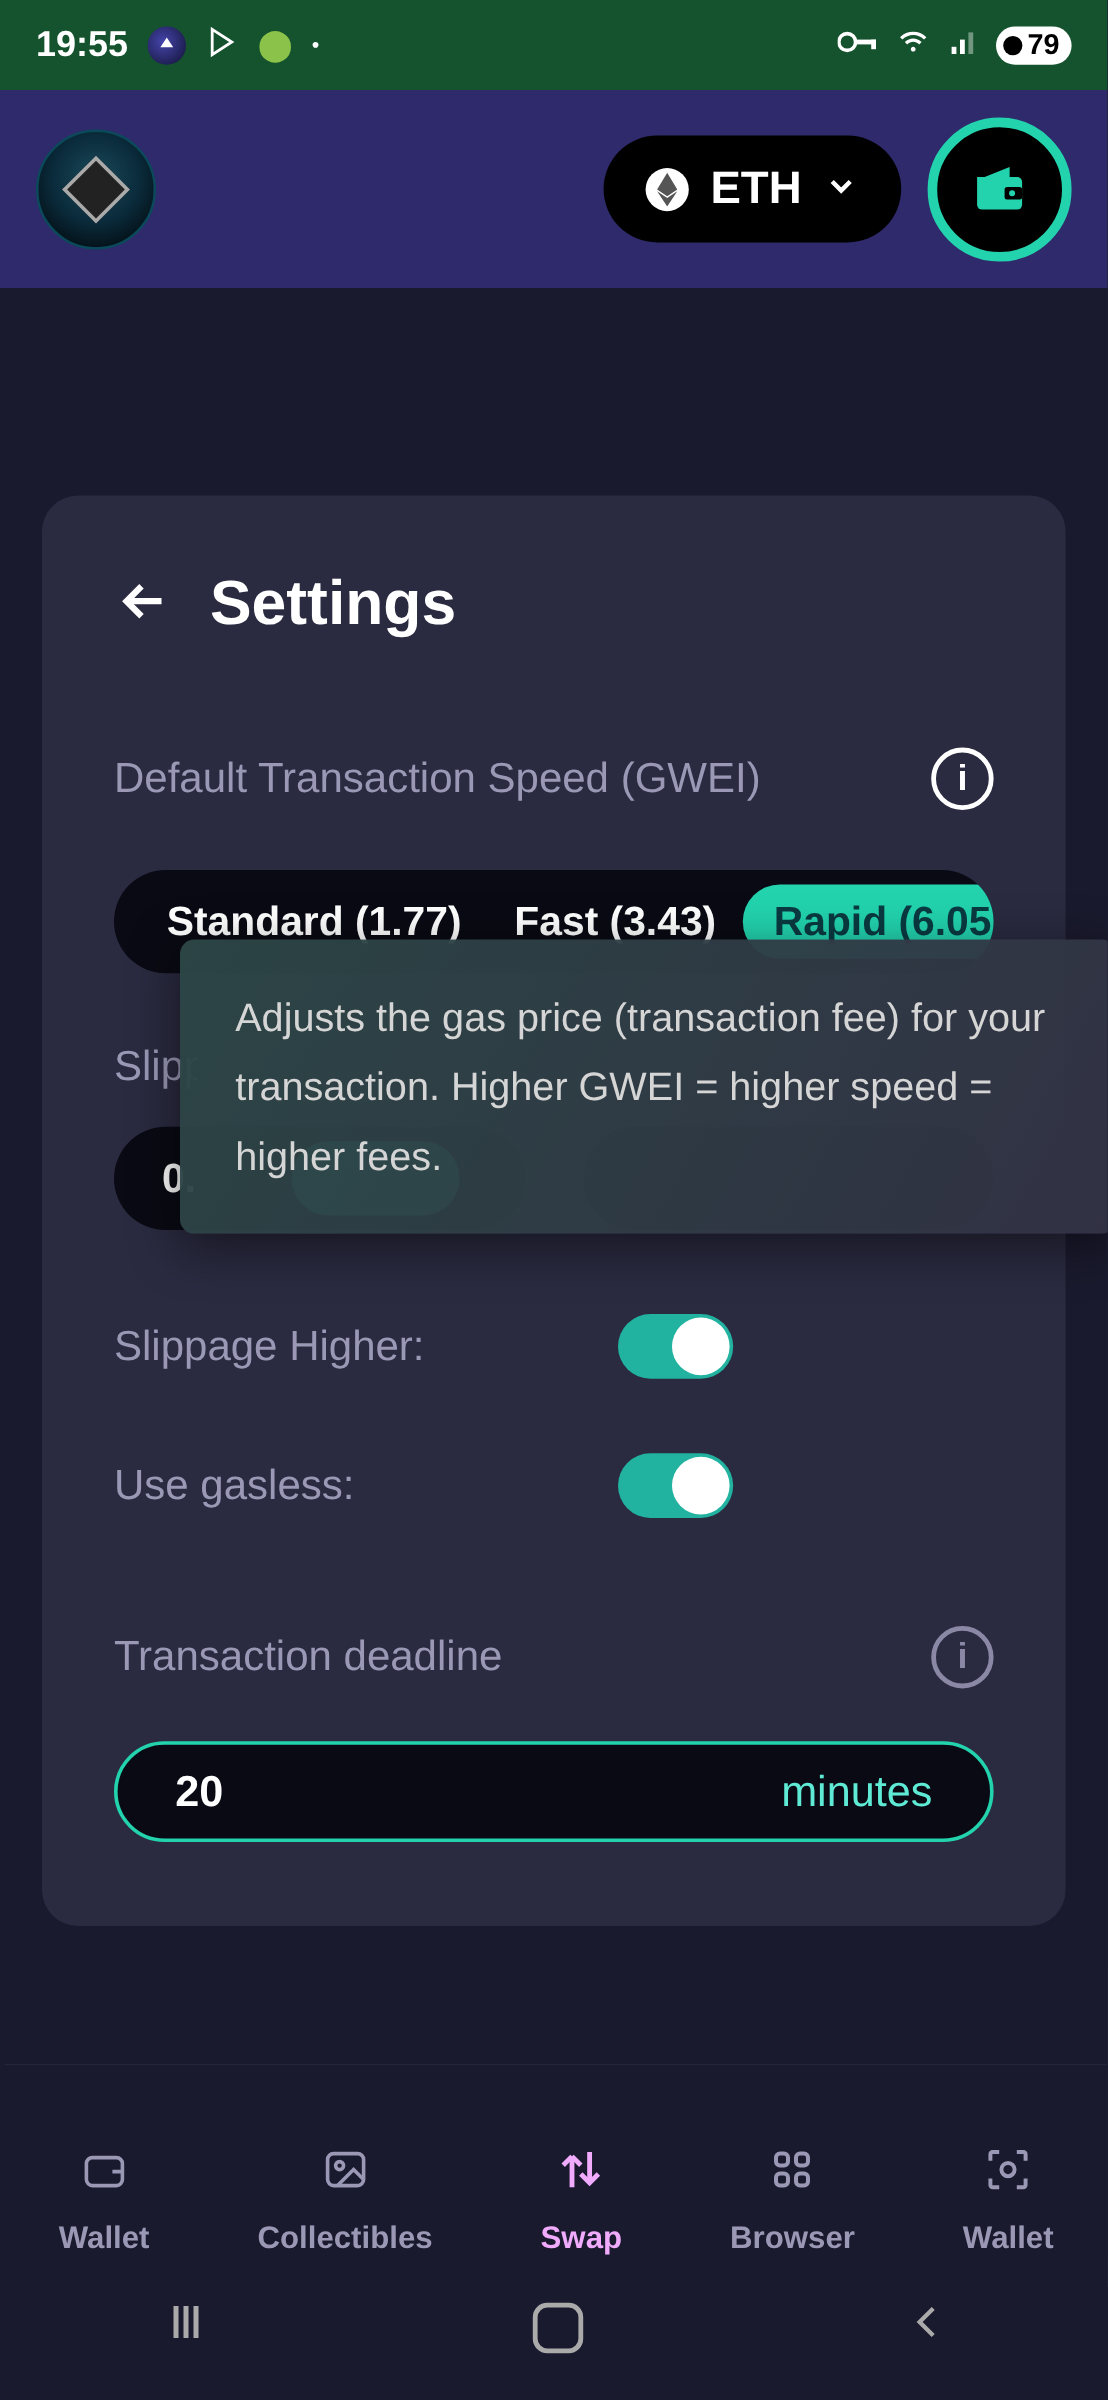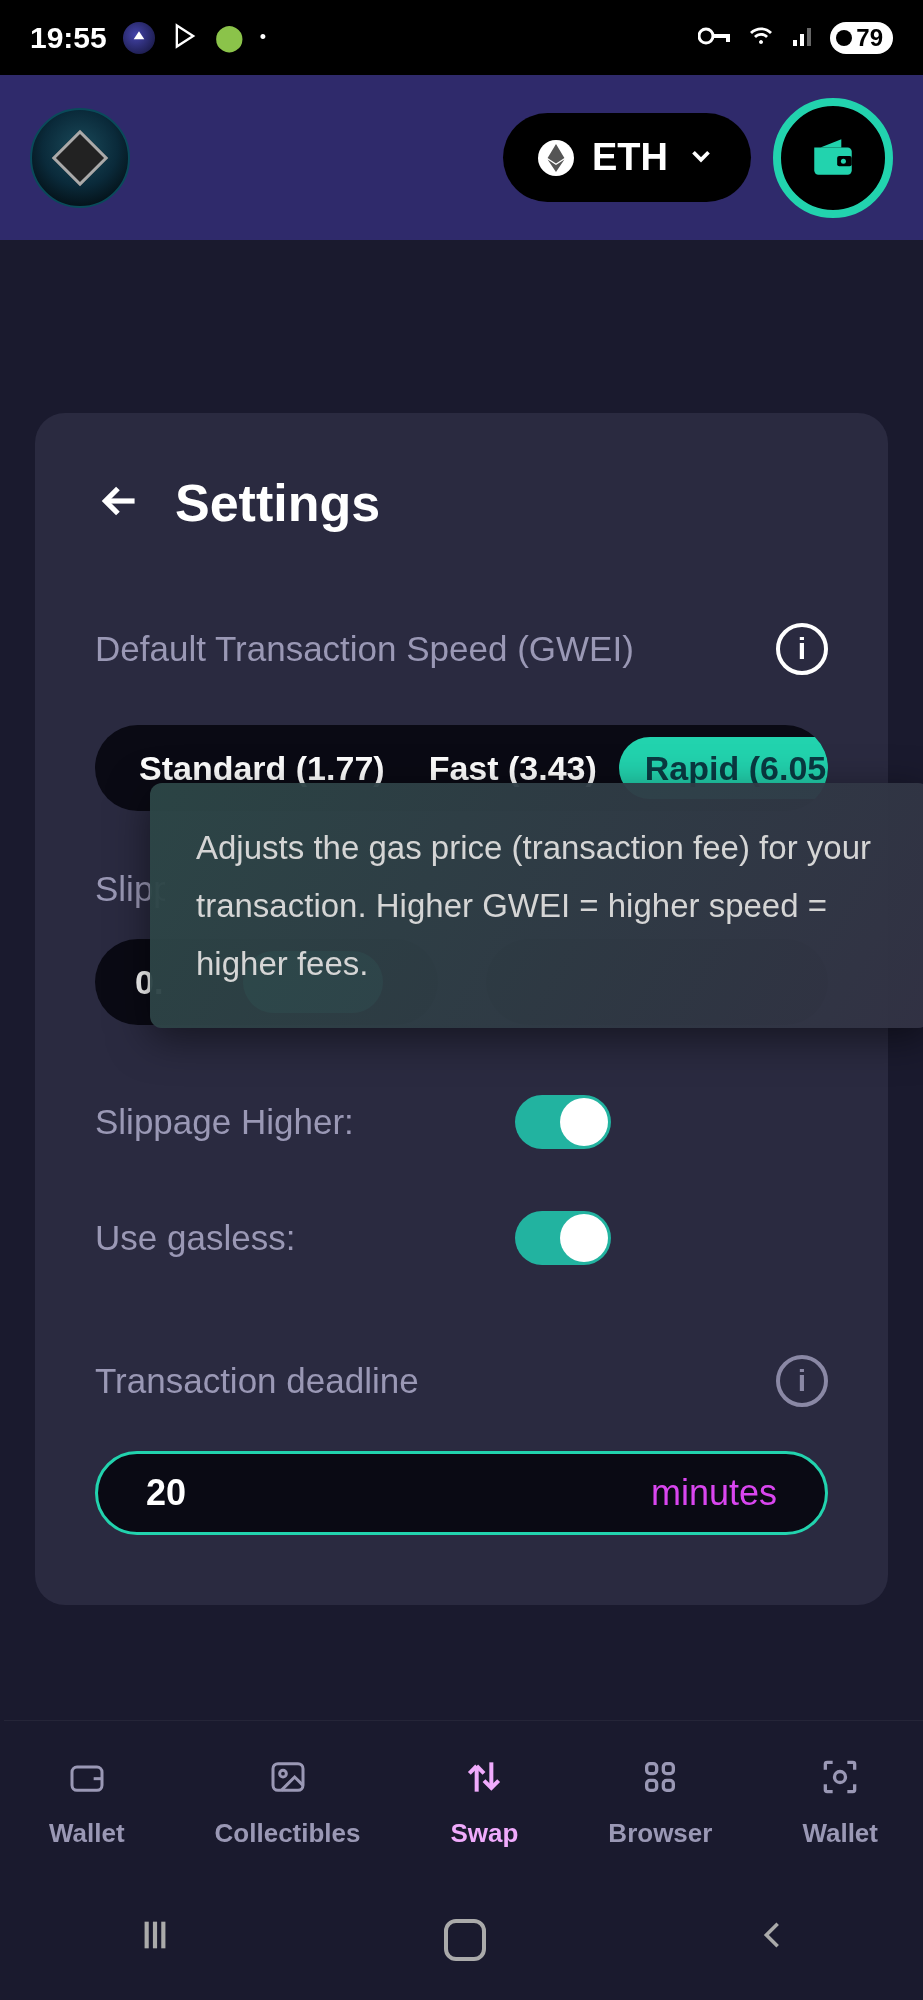--- a/index.html
+++ b/index.html
@@ -9,21 +9,21 @@
     background: #1a1a2e;
     font-family: -apple-system, BlinkMacSystemFont, "Segoe UI", sans-serif;
     color: #fff;
     overflow: hidden;
     position: relative;
   }
 
   
   .status-bar {
     height: 75px;
-    background: #000000;
+    background: #14532d;
     display: flex;
     align-items: center;
     justify-content: space-between;
     padding: 0 30px;
   }
   .status-left { display: flex; align-items: center; gap: 16px; }
   .status-time { font-size: 30px; font-weight: 600; }
   .status-icon-circle {
     width: 32px; height: 32px; border-radius: 50%;
     background: radial-gradient(circle at 40% 40%, #44a, #113);
@@ -170,40 +170,40 @@
   .deadline-input {
     margin-top: 44px;
     border: 3px solid #22d3ae;
     background: #0a0a14;
     border-radius: 50px;
     height: 84px;
     display:flex; align-items:center; justify-content:space-between;
     padding: 0 48px;
     font-size: 36px; font-weight: 600; text-align: right;
   }
-  .deadline-input .unit { color:#d946ef; font-weight:400; }
+  .deadline-input .unit { color:#5eead4; font-weight:400; }
 
   
   .tooltip {
     position: absolute;
     left: 150px; top: 783px;
     width: 780px;
     background: linear-gradient(120deg, rgba(44,70,70,0.96), rgba(50,50,68,0.96));
     border-radius: 12px;
     padding: 36px 46px;
     box-shadow: 0 10px 40px rgba(0,0,0,0.5);
   }
   .tooltip-text { font-size: 33px; line-height: 1.75; color:#d5d5d5; }
 
   
   .tab-bar {
     position: absolute;
     bottom: 120px; left: 4px; right: 0;
     height: 160px;
-    display:flex; justify-content:space-around; align-items:center;
+    display:flex; justify-content:space-around; align-items:flex-end;
     border-top: 1px solid rgba(255,255,255,0.05);
     background:#1a1a2e;
   }
   .tab {
     display:flex; flex-direction:column; align-items:center; gap: 16px;
     color:#9a98b5;
   }
   .tab.active { color:#f0abfc; }
   .tab-icon { width:50px; height:50px; display:flex; align-items:center; justify-content:center; }
   .tab-label { font-size: 26px; font-weight: 600; }

